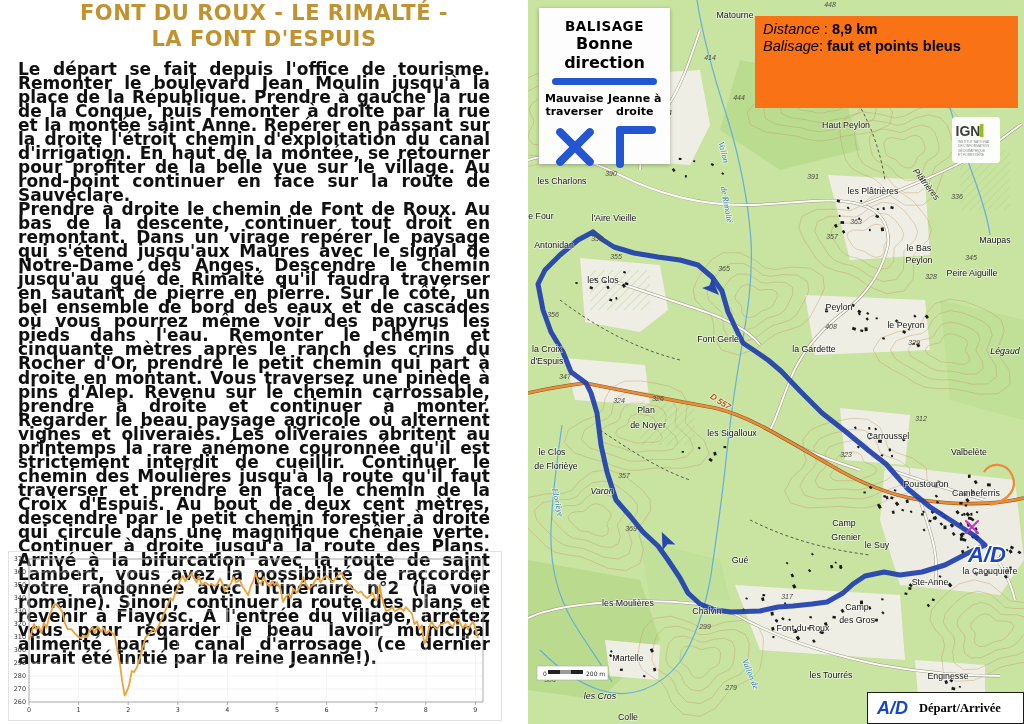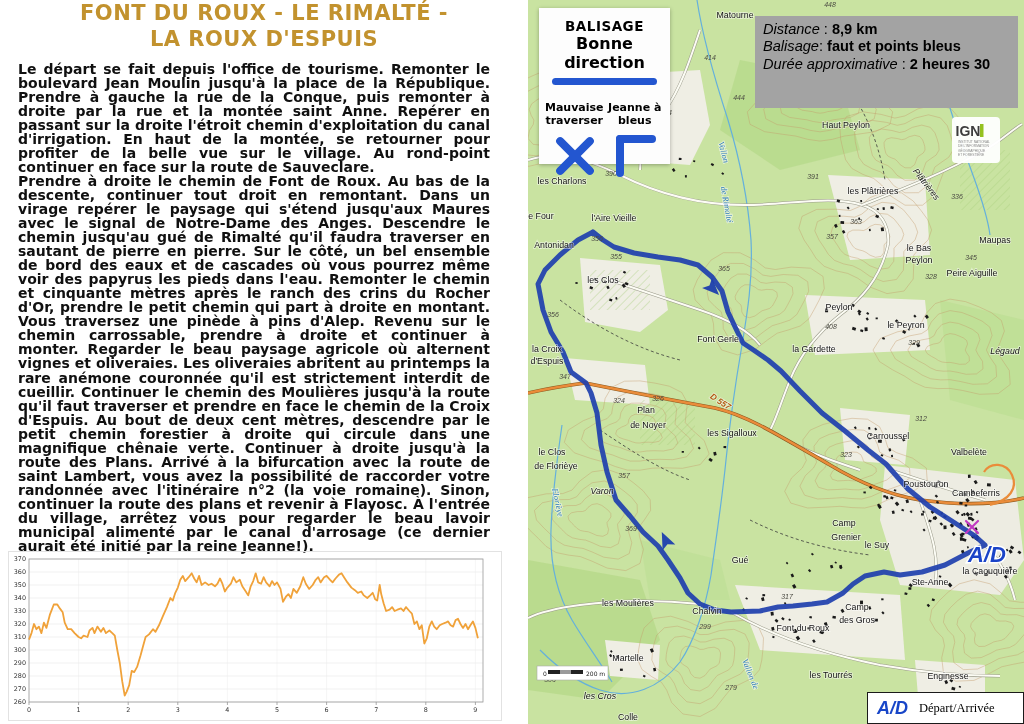--- a/index.html
+++ b/index.html
@@ -1,60 +1,60 @@
 <!DOCTYPE html>
 <html><head>
 <meta charset="utf-8">
 <style>
   html,body{margin:0;padding:0}
   body{width:1024px;height:724px;position:relative;background:#fff;overflow:hidden;
        font-family:"DejaVu Sans",sans-serif}
   .left-pane{position:absolute;left:0;top:0;width:528px;height:724px;background:#fff}
   .page-title{margin:0 8px 9px;text-align:center;color:#c2922e;font-weight:bold;
               font-size:21px;line-height:1.25;letter-spacing:.5px}
-  .desc{padding:0 38px 0 18px;font-size:14px;font-weight:bold;line-height:14.05px;
+  .desc{padding:0 38px 0 18px;font-size:17px;font-weight:bold;line-height:14.05px;
         text-align:justify;color:#101010}
   .desc p{margin:0}
   .chartbox{position:absolute;left:8px;top:551px;width:492px;height:168px;border:1px solid #e2e2e2}
   .map-pane{position:absolute;left:528px;top:0;width:496px;height:724px}
   .map-pane > svg{position:absolute;left:0;top:0}
   .balisage{position:absolute;left:11px;top:8px;width:131px;height:156px;background:#fdfdfd;
             box-shadow:0 1px 4px rgba(0,0,0,.3);text-align:center;color:#000}
   .b-title{font-size:13.5px;font-weight:bold;margin-top:10px;letter-spacing:.5px}
   .b-good{font-size:16px;font-weight:bold;margin-top:0}
   .b-bar{height:7px;background:#2356d0;border-radius:4px;margin:6px 13px 0}
-  .b-cols{display:flex;justify-content:space-between;padding:0 5px;margin-top:17px;
+  .b-cols{display:flex;justify-content:space-between;padding:0 5px;margin-top:8px;
           font-size:11px;font-weight:bold;line-height:1.18}
   .b-cols div{width:62px}
   .b-glyphs{display:flex;justify-content:space-between;padding:0 14px;margin-top:7px}
   .glyph-x{position:relative;width:44px;height:42px}
   .glyph-x i{position:absolute;left:-3px;top:17px;width:50px;height:8px;background:#2356d0;border-radius:4px}
   .glyph-x i:first-child{transform:rotate(45deg)}
   .glyph-x i:last-child{transform:rotate(-45deg)}
   .glyph-turn{position:relative;width:40px;height:42px}
   .glyph-turn .v{position:absolute;left:0;top:0;width:8px;height:42px;background:#2356d0;border-radius:4px}
   .glyph-turn .h{position:absolute;left:0;top:0;width:40px;height:8px;background:#2356d0;border-radius:4px}
-  .infobox{position:absolute;left:227px;top:16px;width:263px;height:92px;background:#a3a3a3;
+  .infobox{position:absolute;left:227px;top:16px;width:263px;height:92px;background:#f97316;
            padding:5px 0 0 8px;font-family:"Liberation Sans",sans-serif;font-size:14.6px;
            line-height:17.4px;color:#000;box-sizing:border-box}
   .infobox .lbl{font-style:italic}
   .infobox .val{font-weight:bold}
   .corner{position:absolute;right:0;bottom:0;width:157px;height:32px;background:#fff;
           border:1px solid #1a1a1a;display:flex;align-items:center;box-sizing:border-box}
   .corner-ad{color:#1846c8;font-style:italic;font-weight:bold;font-size:18px;margin:0 11px 0 9px;
              font-family:"Liberation Sans",sans-serif}
-  .corner-label{font-family:"Liberation Serif",serif;font-weight:normal;font-size:12.5px;color:#000}
+  .corner-label{font-family:"Liberation Serif",serif;font-weight:bold;font-size:12.5px;color:#000}
 </style>
 </head>
 <body>
 
 <div class="left-pane">
   <div class="page-title">
     <div>FONT DU ROUX - LE RIMALTÉ -</div>
-    <div>LA ROUX D'ESPUIS</div>
+    <div>LA FONT D'ESPUIS</div>
   </div>
   <div class="desc">
     <p>Le départ se fait depuis l'office de tourisme. Remonter le boulevard Jean Moulin jusqu'à la place de la République. Prendre à gauche la rue de la Conque, puis remonter à droite par la rue et la montée saint Anne. Repérer en passant sur la droite l'étroit chemin d'exploitation du canal d'irrigation. En haut de la montée, se retourner pour profiter de la belle vue sur le village. Au rond-point continuer en face sur la route de Sauveclare.</p>
     <p>Prendre à droite le chemin de Font de Roux. Au bas de la descente, continuer tout droit en remontant. Dans un virage repérer le paysage qui s'étend jusqu'aux Maures avec le signal de Notre-Dame des Anges. Descendre le chemin jusqu'au gué de Rimalté qu'il faudra traverser en sautant de pierre en pierre. Sur le côté, un bel ensemble de bord des eaux et de cascades où vous pourrez même voir des papyrus les pieds dans l'eau. Remonter le chemin et cinquante mètres après le ranch des crins du Rocher d'Or,  prendre le petit chemin qui part à droite en montant. Vous traversez une pinède à pins d'Alep. Revenu sur le chemin carrossable, prendre à droite et continuer à monter. Regarder le beau paysage agricole où alternent vignes et oliveraies. Les oliveraies abritent au printemps la rare anémone couronnée qu'il est strictement interdit de cueillir. Continuer le chemin des Moulières jusqu'à la route qu'il faut traverser et prendre en face le chemin de la Croix d'Espuis. Au bout de deux cent mètres, descendre par le petit chemin forestier à droite qui circule dans une magnifique chênaie verte. Continuer à droite jusqu'à la route des Plans. Arrivé à la bifurcation avec la route de saint Lambert, vous avez la possibilité de raccorder votre randonnée avec l'itinéraire n°2 (la voie romaine). Sinon, continuer la route des plans et revenir à Flayosc. À l'entrée du village, arrêtez vous pour regarder le beau lavoir municipal alimenté par le canal d'arrosage (ce dernier aurait été initié par la reine Jeanne!).</p>
   </div>
   <div class="chartbox">
     <svg id="profile" width="490" height="166" viewBox="0 0 490 166">
         <line x1="20" y1="150" x2="474" y2="150" stroke="#e0e0e0" stroke-width="0.5"></line>
         <text x="17" y="152.2" text-anchor="end" font-size="6.4" fill="#333">260</text>
         <line x1="20" y1="137" x2="474" y2="137" stroke="#e0e0e0" stroke-width="0.5"></line>
@@ -564,38 +564,37 @@
     <div class="b-title">BALISAGE</div>
     <div class="b-good">Bonne direction</div>
     <div class="b-bar"></div>
     <div class="b-cols">
       <div>
         <span>Mauvaise</span><br>
         <span>traverser</span>
       </div>
       <div>
         <span>Jeanne à</span><br>
-        <span>bleus</span>
+        <span>droite</span>
       </div>
     </div>
     <div class="b-glyphs">
       <div class="glyph-x">
           <i></i>
           <i></i>
         </div>
       <div class="glyph-turn">
           <span class="v"></span>
           <span class="h"></span>
         </div>
     </div>
   </div>
 
   <div class="infobox">
     <div><span class="lbl">Distance</span><span> : </span><span class="val">8,9 km</span></div>
     <div><span class="lbl">Balisage</span><span>: </span><span class="val">faut et points bleus</span></div>
-    <div><span class="lbl">Durée approximative</span><span> : </span><span class="val">2 heures 30</span></div>
   </div>
 
   <div class="corner">
     <span class="corner-ad">A/D</span>
     <span class="corner-label">Départ/Arrivée</span>
   </div>
 </div>
 
 </body></html>

